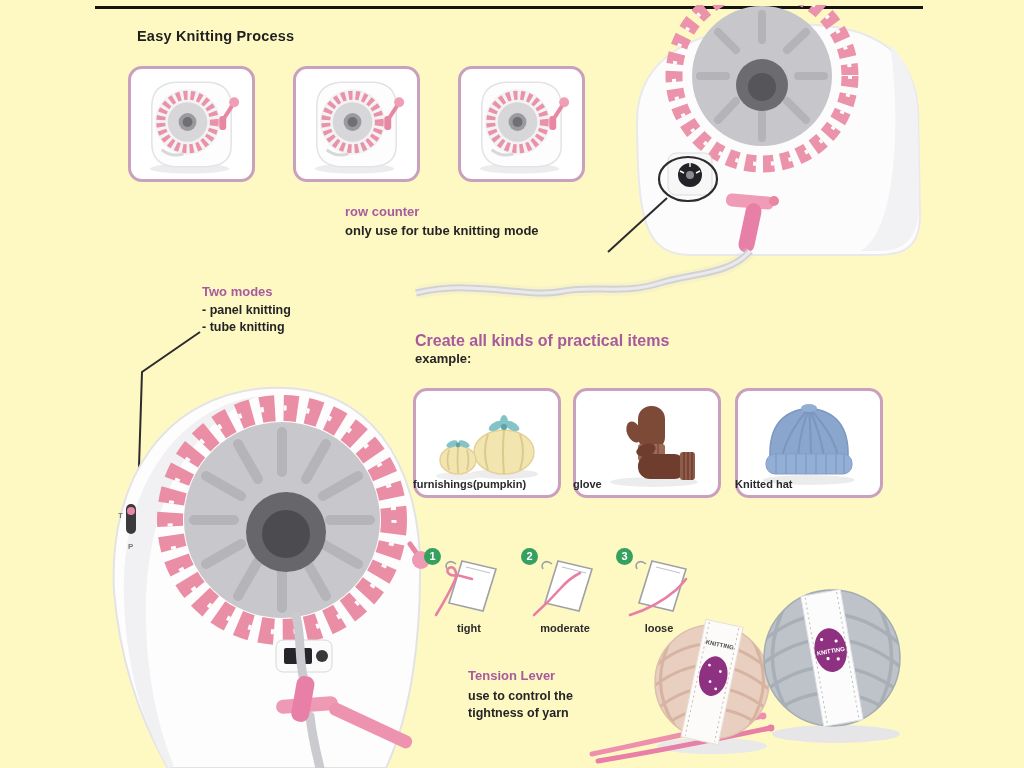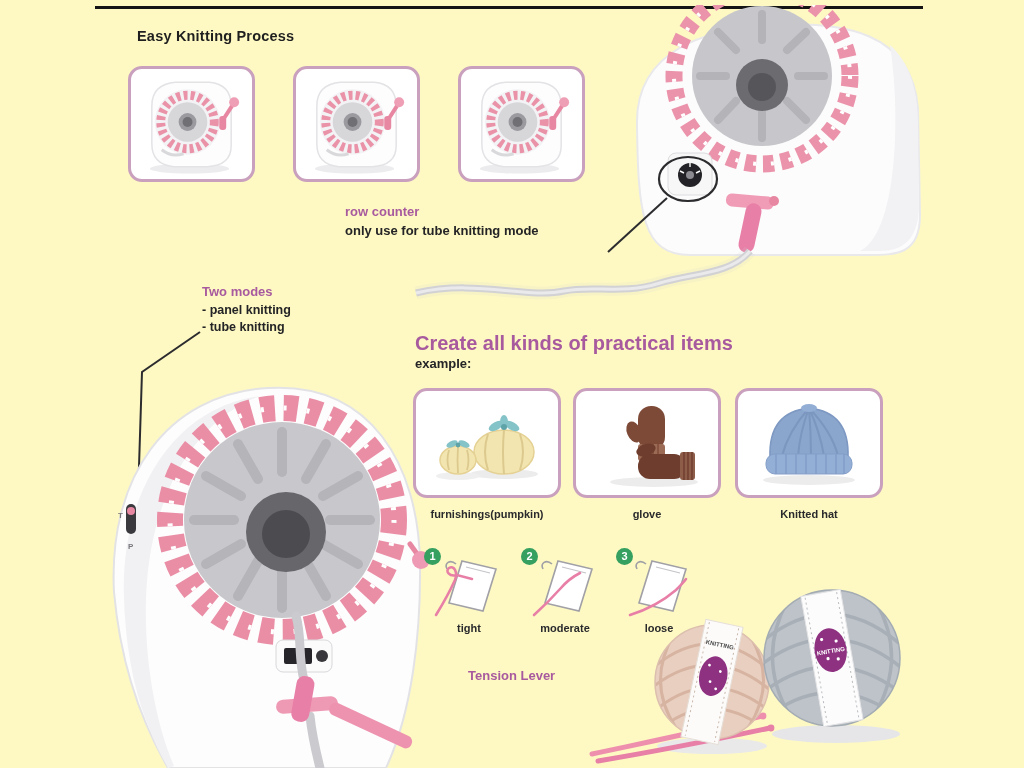--- a/index.html
+++ b/index.html
@@ -14,23 +14,23 @@
   .pbox {
     position:absolute; width:127px; height:116px; background:#fff;
     border:3px solid #c9a0bd; border-radius:14px; overflow:hidden;
   }
   .pbox svg { display:block; margin:2px auto 0; }
   .ibox {
     position:absolute; width:148px; height:110px; background:#fff;
     border:3px solid #c9a0bd; border-radius:14px; overflow:hidden;
   }
   .h-pink { color:#a85a9e; font-weight:bold; font-size:13px; }
-  .h-pink.big { font-size:20px;text-align:center; }
+  .h-pink.big { font-size:16px;text-align:center; }
   .h-dark { color:#242426; font-weight:bold; font-size:12.5px; line-height:1.35; }
-  .item-label { position:absolute; top:508px; width:148px; text-align:center; font-size:11px; font-weight:bold; color:#2a2a2c; }
+  .item-label { position:absolute; top:478px; width:148px; text-align:left; font-size:11px; font-weight:bold; color:#2a2a2c; }
   .step-num {
     position:absolute; width:17px; height:17px; border-radius:50%;
     background:#35a05f; color:#fff; font-size:11px; font-weight:bold;
     text-align:center; line-height:17px;
   }
   .step-label { position:absolute; width:78px; text-align:center; font-size:11px; font-weight:bold; color:#2a2a2c; }
   .pre { white-space:pre-line; }
 </style>
 </head>
 <body>
@@ -272,20 +272,22 @@
   <svg class="abs" style="left:620px;top:556px" width="78" height="62" viewBox="0 0 78 62">
     <path d="M32,5 L66,13 L53,55 L19,47 Z" fill="#ffffff" stroke="#a0a0a6" stroke-width="1.6"></path>
     <path d="M36,11 L60,17" stroke="#c4c4c9" stroke-width="1.2"></path>
     <path d="M26,8 C20,3 14,7 17,13" fill="none" stroke="#a0a0a6" stroke-width="1.6"></path>
     <path d="M10,59 C26,54 42,46 56,34 C60,30 63,27 66,23" fill="none" stroke="#e87fa6" stroke-width="2.6" stroke-linecap="round"></path>
   </svg>
   <div class="step-label" style="left:620px;top:622px">loose</div>
 
   <div class="abs" style="left:468px;top:668px">
     <div class="h-pink">Tension Lever</div>
+    <div class="h-dark pre" style="margin-top:5px">use to control the
+tightness of yarn</div>
   </div>
 
   <svg class="abs" style="left:578px;top:558px" width="386" height="210" viewBox="0 0 386 210">
     <defs>
       <clipPath id="ballL">
           <circle cx="134" cy="124" r="57"></circle>
         </clipPath>
       <clipPath id="ballR">
           <circle cx="254" cy="100" r="68"></circle>
         </clipPath>

